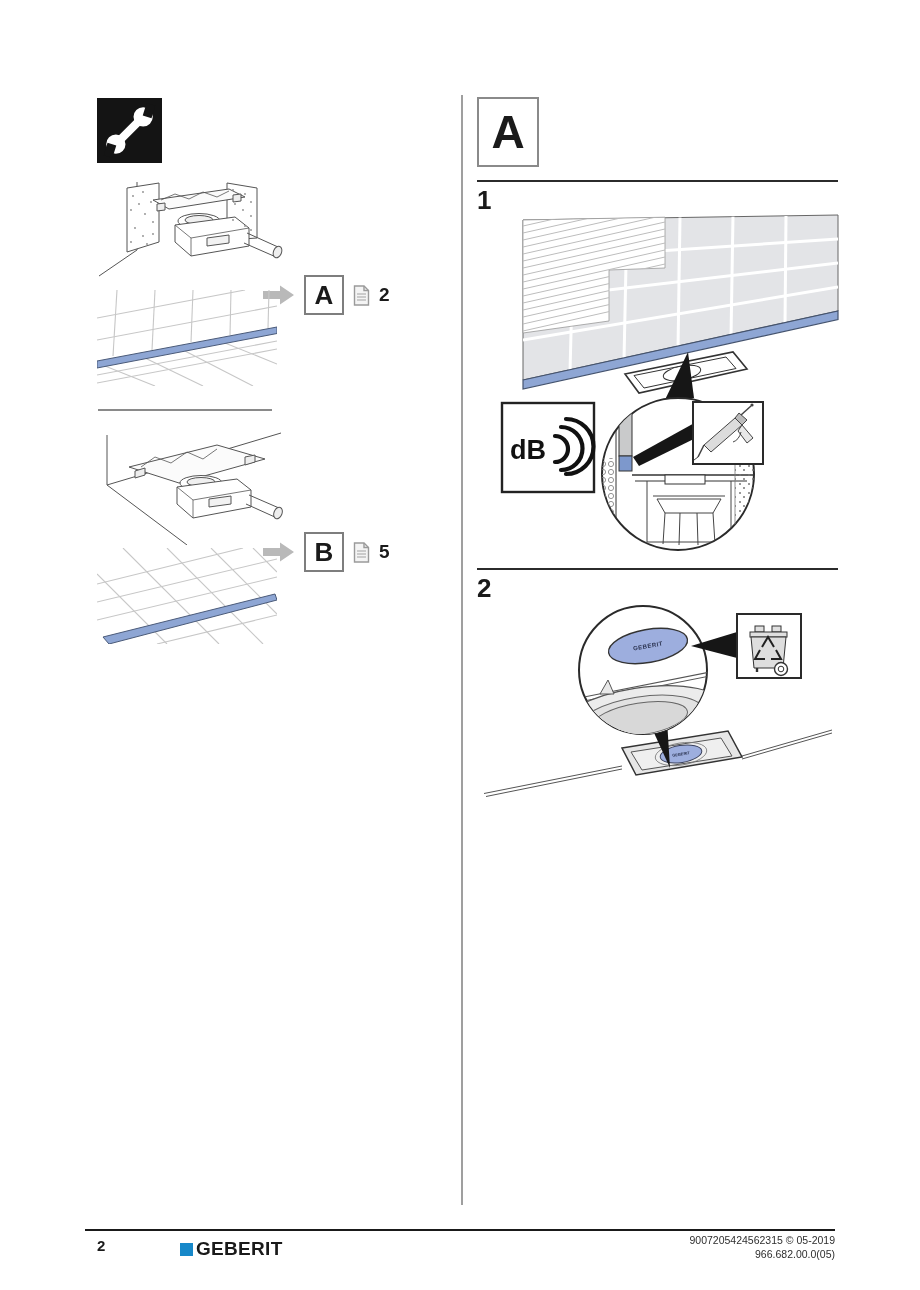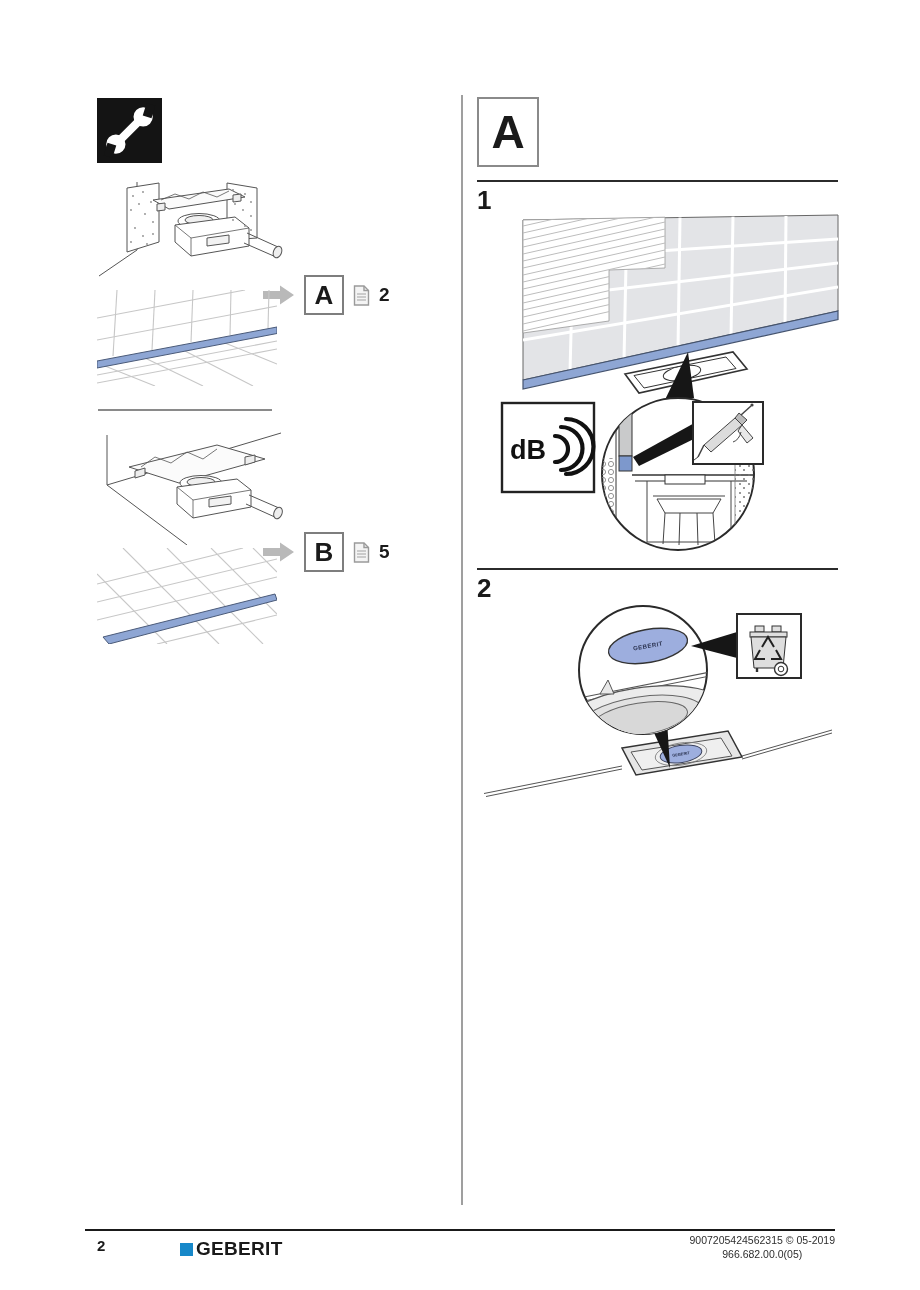--- a/index.html
+++ b/index.html
@@ -27,21 +27,21 @@
                font-size:46px;font-weight:bold;background:#fff;}
   .step-num{font-size:26px;font-weight:bold;line-height:1;}
   .step-num-1{left:477px;top:187px;}
   .step-num-2{left:477px;top:575px;}
   
   .footer-rule{left:85px;top:1229px;width:750px;height:2px;background:#1a1a1a;}
   .page-num{left:97px;top:1237px;font-size:15px;font-weight:bold;}
   .brand{left:180px;top:1238px;display:flex;align-items:center;gap:3px;}
   .brand-square{width:13px;height:13px;background:#1788c9;margin-top:1px;}
   .brand-text{font-size:19px;font-weight:bold;letter-spacing:.3px;}
-  .doc-codes{right:85px;top:1234px;text-align:center;font-size:10.5px;line-height:13.5px;color:#2e2e2e;}
+  .doc-codes{right:85px;top:1234px;text-align:right;font-size:10.5px;line-height:13.5px;color:#2e2e2e;}
   svg{display:block;}
   svg text{font-family:"Liberation Sans",sans-serif;}
 </style>
 </head>
 <body>
 
 <div class="page">
 
   <div class="abs tool-box">
     <svg width="65" height="65" viewBox="0 0 64 64">

